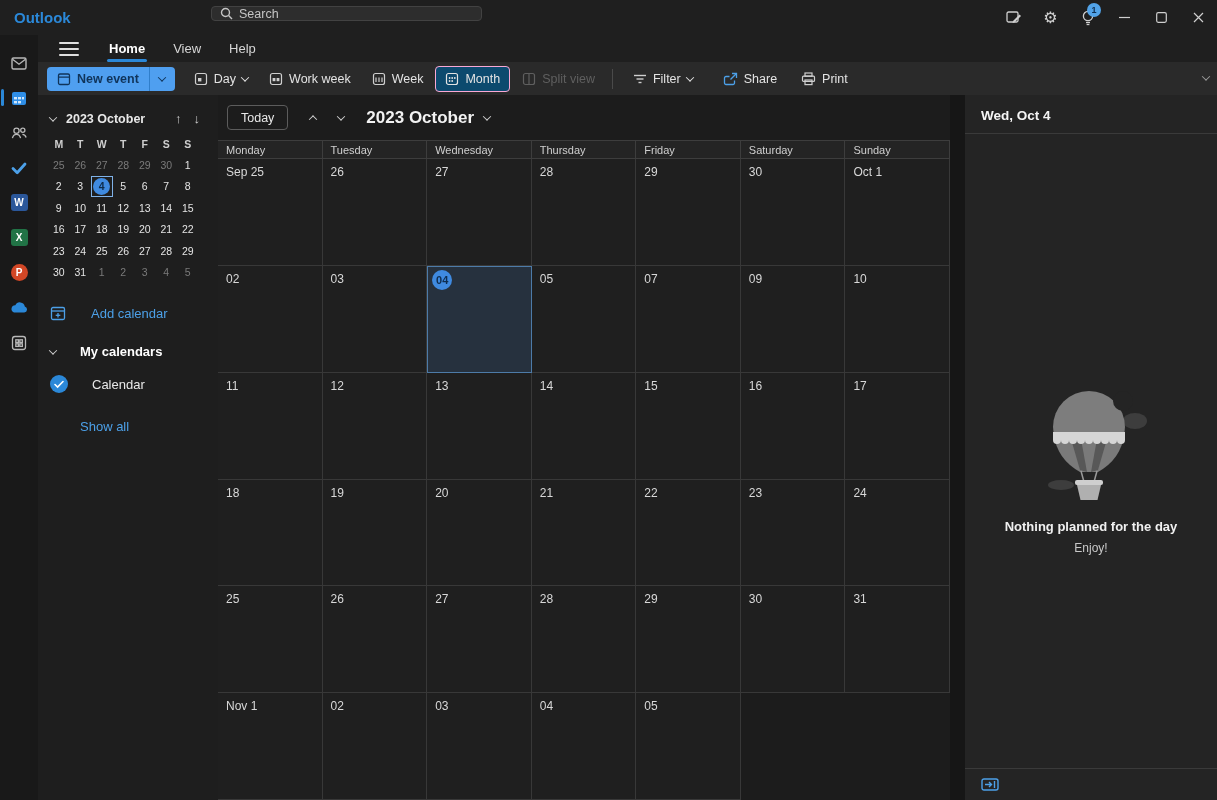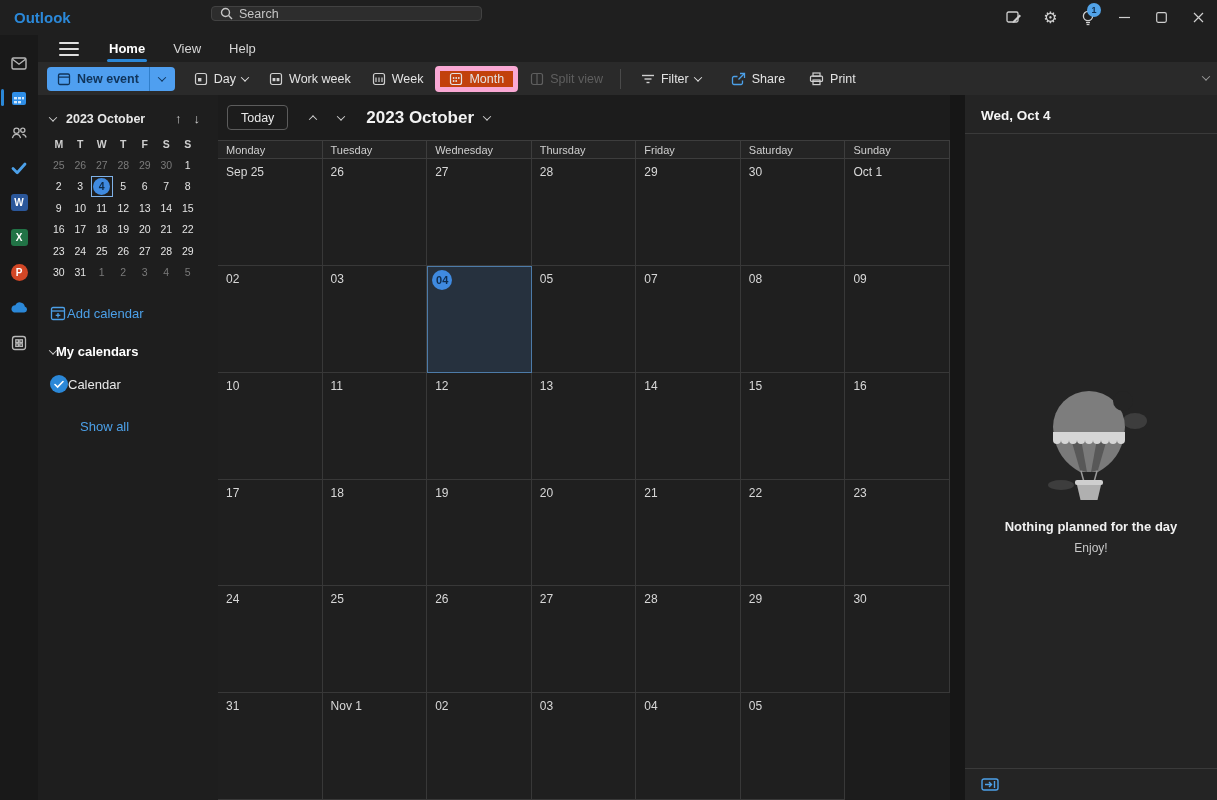--- a/index.html
+++ b/index.html
@@ -33,40 +33,40 @@
   .mtab { padding:0 14px; font-size:13px; color:#d6d6d6; display:flex; align-items:center; position:relative; cursor:pointer; }
   .mtab.active { color:#fff; font-weight:bold; }
   .mtab.active::after { content:''; position:absolute; left:12px; right:12px; bottom:0; height:3px; border-radius:2px; background:#2b88d8; }
 
   
   .toolbar { position:absolute; left:38px; top:62px; width:1179px; height:33px; background:#2a2a2a; display:flex; align-items:center; padding-left:9px; }
   .split-btn { display:flex; height:24px; border-radius:4px; overflow:hidden; background:#4f9ff0; color:#10345a; font-size:12.5px; font-weight:bold; }
   .split-main { display:flex; align-items:center; gap:6px; padding:0 10px; cursor:pointer; }
   .split-chev { width:26px; display:flex; align-items:center; justify-content:center; border-left:1px solid #2f7ecb; cursor:pointer; }
   .tbtn { display:flex; align-items:center; gap:6px; padding:0 9px; height:26px; border-radius:4px; font-size:12.5px; color:#e3e3e3; cursor:pointer; margin-left:3px;text-align:center; }
-  .tbtn.selected { border:5px solid #f9a8d4; background:#c2410c; }
+  .tbtn.selected { border:1px solid #f9a8d4; background:#0c4a6e; }
   .tbtn.disabled { color:#5f5f5f; cursor:default; }
   .vsep { width:1px; height:20px; background:#4a4a4a; margin:0 8px; }
   .chv { display:inline-block; width:6px; height:6px; border-right:1.5px solid currentColor; border-bottom:1.5px solid currentColor; transform:rotate(45deg) translate(-1px,-1px); }
   .chv.up { transform:rotate(-135deg) translate(-1px,-1px); }
   .ribbon-collapse { position:absolute; right:8px; top:13px; color:#9a9a9a; }
 
   
   .sidebar { position:absolute; left:38px; top:95px; width:180px; height:705px; background:#1e1e1e; }
   .mc-head { display:flex; align-items:center; margin:16px 0 2px 12px; color:#e8e8e8; }
   .mc-title { font-size:12.5px; font-weight:bold; margin-left:10px; }
   .mc-nav { margin-left:auto; display:flex; gap:12px; margin-right:18px; color:#cfcfcf; font-size:13px; }
   .mc-nav span { cursor:pointer; }
   .mc-grid { display:grid; grid-template-columns:repeat(7,21.5px); margin:8px 0 0 10px; }
   .mc-cell { height:21.5px; display:flex; align-items:center; justify-content:center; font-size:10.5px; color:#e4e4e4; position:relative; cursor:pointer; }
   .mc-cell.hdr { color:#cfcfcf; font-weight:bold; cursor:default; height:20px; }
   .mc-cell.muted { color:#7a7a7a; }
   .mc-cell.sel { outline:1px solid #7fb2e8; outline-offset:-1px; }
   .mc-cell.sel .circ { width:17px; height:17px; border-radius:50%; background:#3f8ae0; color:#0d2b49; font-weight:bold; display:flex; align-items:center; justify-content:center; }
-  .side-row { display:flex; align-items:center; margin-top:22px; margin-left:12px; gap:0; }
+  .side-row { display:flex; align-items:center; margin-top:22px; margin-left:12px; gap:24px; }
   .link-blue { color:#4ca0e8; font-size:13px; cursor:pointer; }
   .side-row .lbl-bold { color:#fff; font-size:13px; font-weight:bold; }
   .cal-check { width:18px; height:18px; border-radius:50%; background:#2b88d8; display:flex; align-items:center; justify-content:center; }
   .cal-item-label { font-size:13px; color:#e8e8e8; }
   .showall { margin:26px 0 0 42px; }
 
   
   .main { position:absolute; left:218px; top:95px; width:732px; height:705px; background:#1c1c1c; }
   .cal-controls { height:45px; display:flex; align-items:center; }
   .today-btn { margin-left:9px; height:25px; padding:0 13px; border:1px solid #5c5c5c; border-radius:4px; background:transparent; color:#e8e8e8; font-size:12.5px; font-family:"Liberation Sans",sans-serif; cursor:pointer; }
@@ -416,21 +416,20 @@
       <div class="day-cell"><span class="dlabel">29</span></div>
       <div class="day-cell"><span class="dlabel">30</span></div>
       <div class="day-cell"><span class="dlabel">Oct 1</span></div>
       <div class="day-cell"><span class="dlabel">02</span></div>
       <div class="day-cell"><span class="dlabel">03</span></div>
       <div class="day-cell selected">
         <span class="dlabel">04</span>
       </div>
       <div class="day-cell"><span class="dlabel">05</span></div>
       <div class="day-cell"><span class="dlabel">07</span></div>
-      <div class="day-cell"><span class="dlabel">08</span></div>
       <div class="day-cell"><span class="dlabel">09</span></div>
       <div class="day-cell"><span class="dlabel">10</span></div>
       <div class="day-cell"><span class="dlabel">11</span></div>
       <div class="day-cell"><span class="dlabel">12</span></div>
       <div class="day-cell"><span class="dlabel">13</span></div>
       <div class="day-cell"><span class="dlabel">14</span></div>
       <div class="day-cell"><span class="dlabel">15</span></div>
       <div class="day-cell"><span class="dlabel">16</span></div>
       <div class="day-cell"><span class="dlabel">17</span></div>
       <div class="day-cell"><span class="dlabel">18</span></div>

